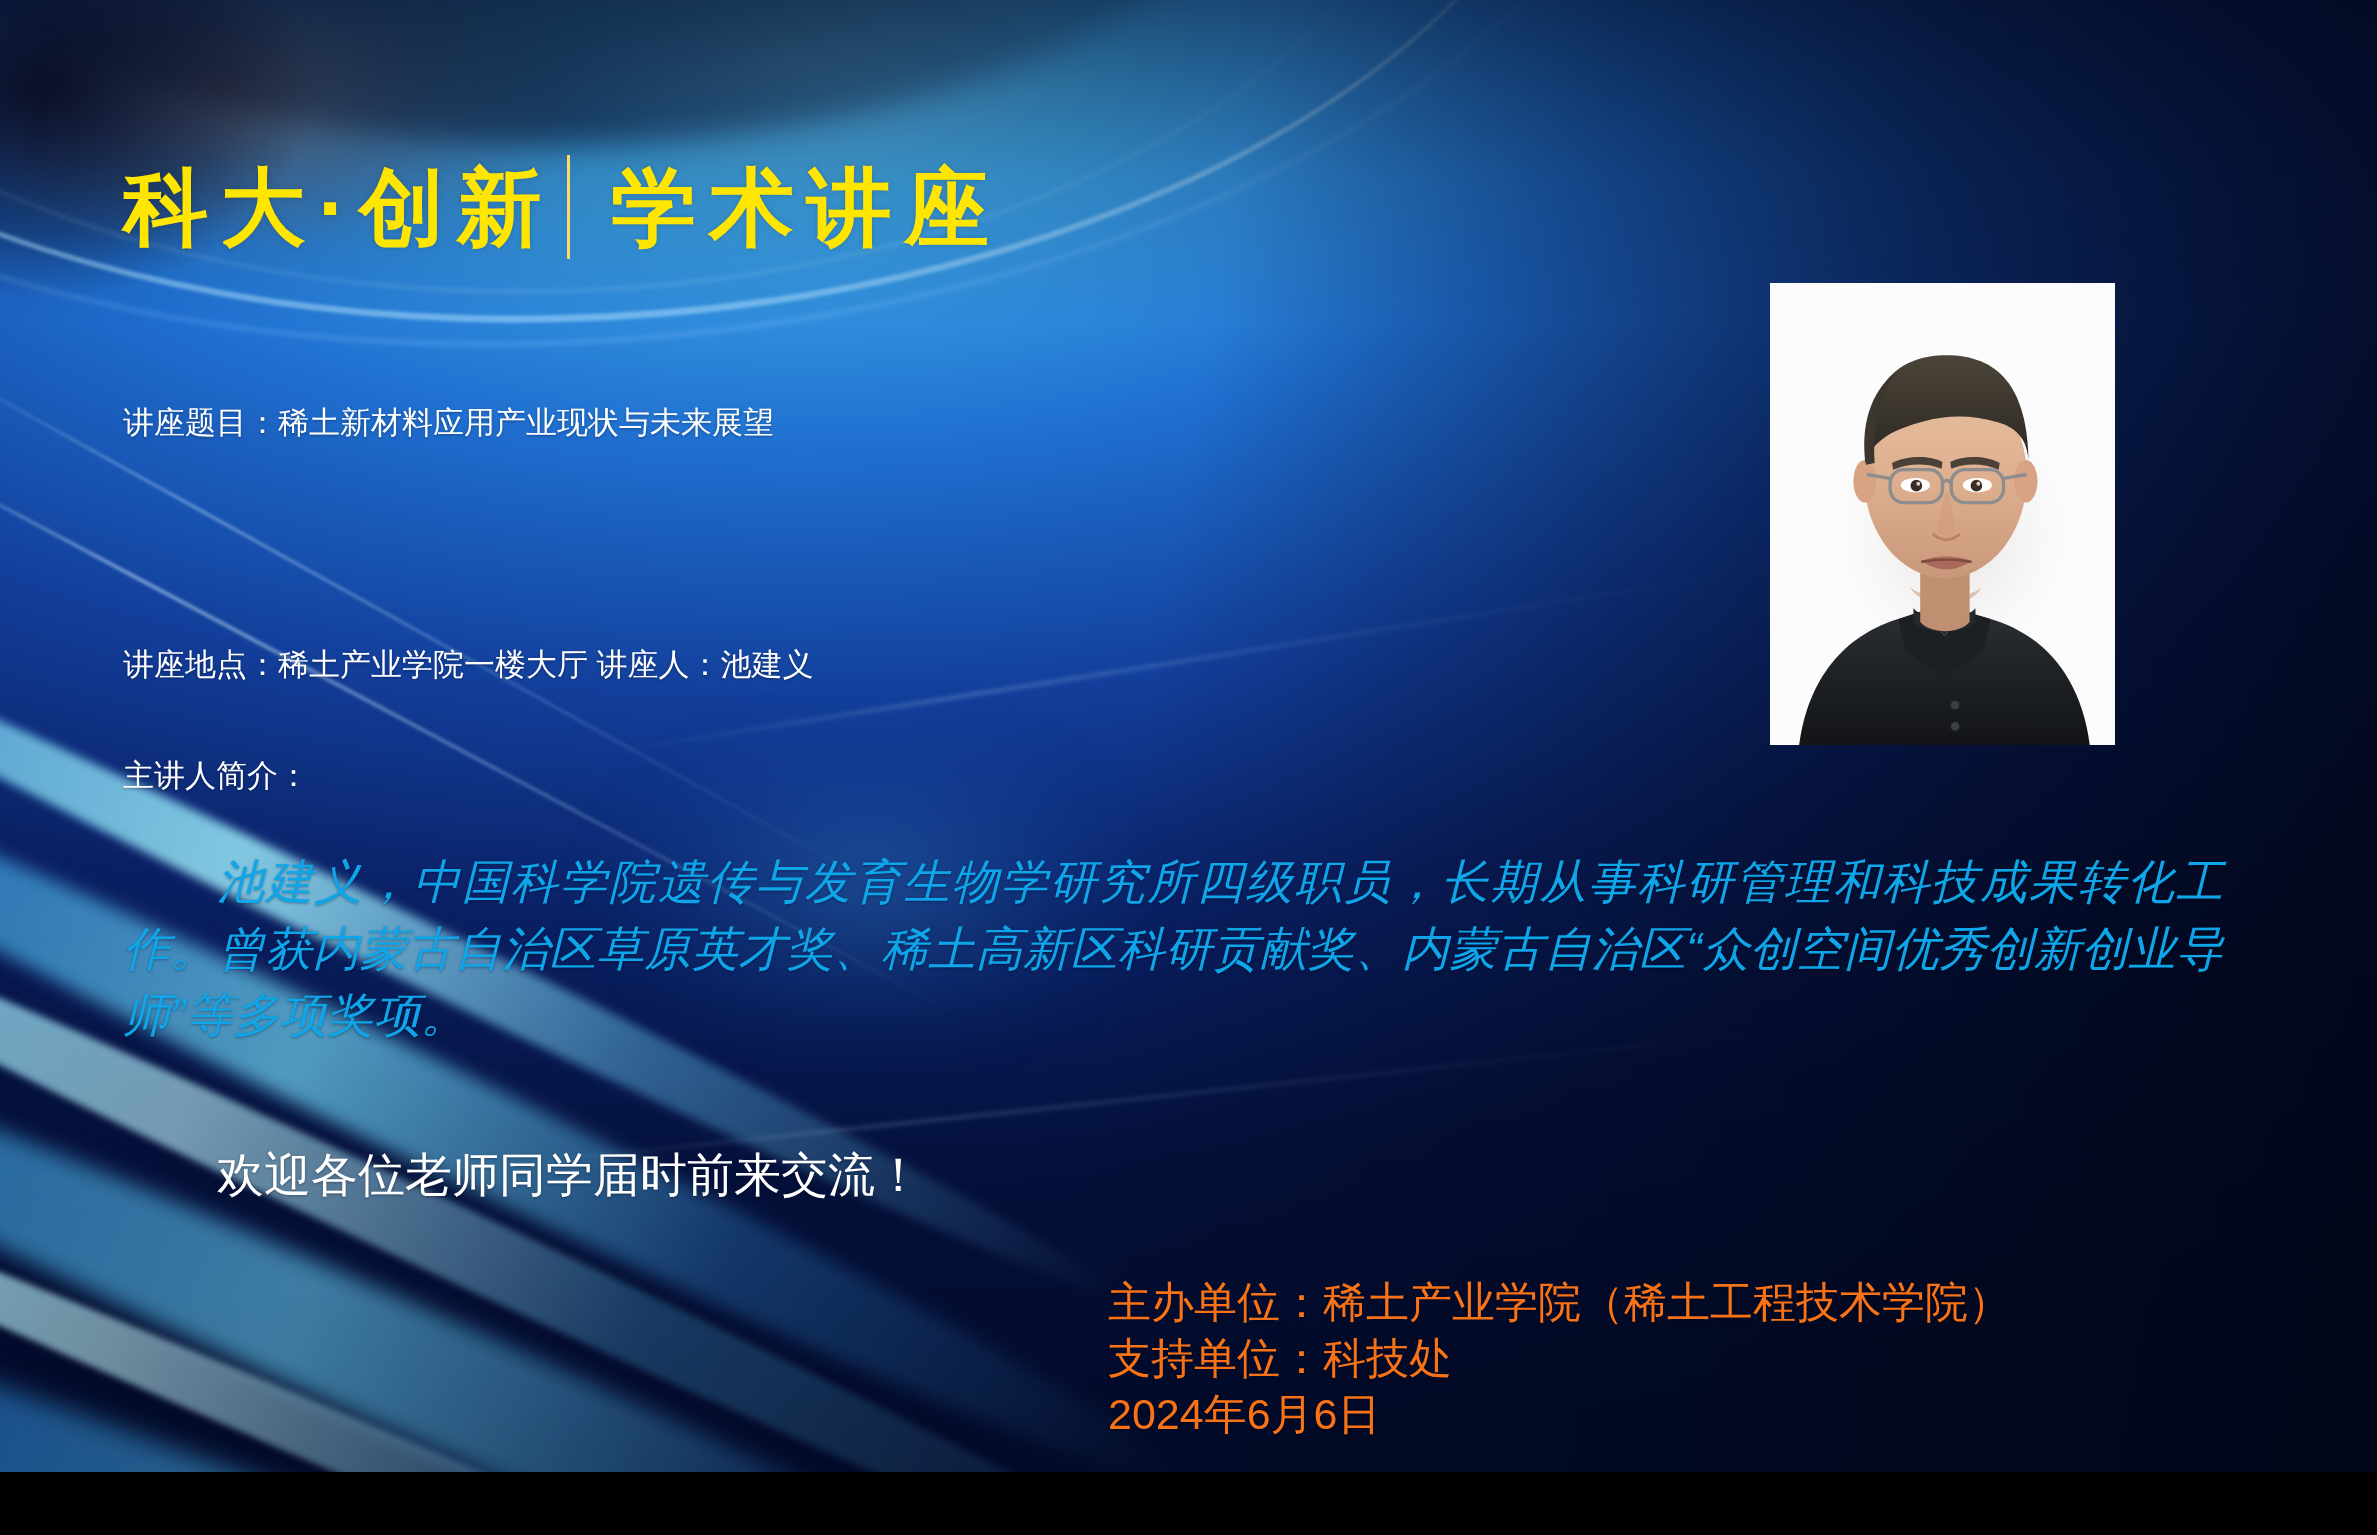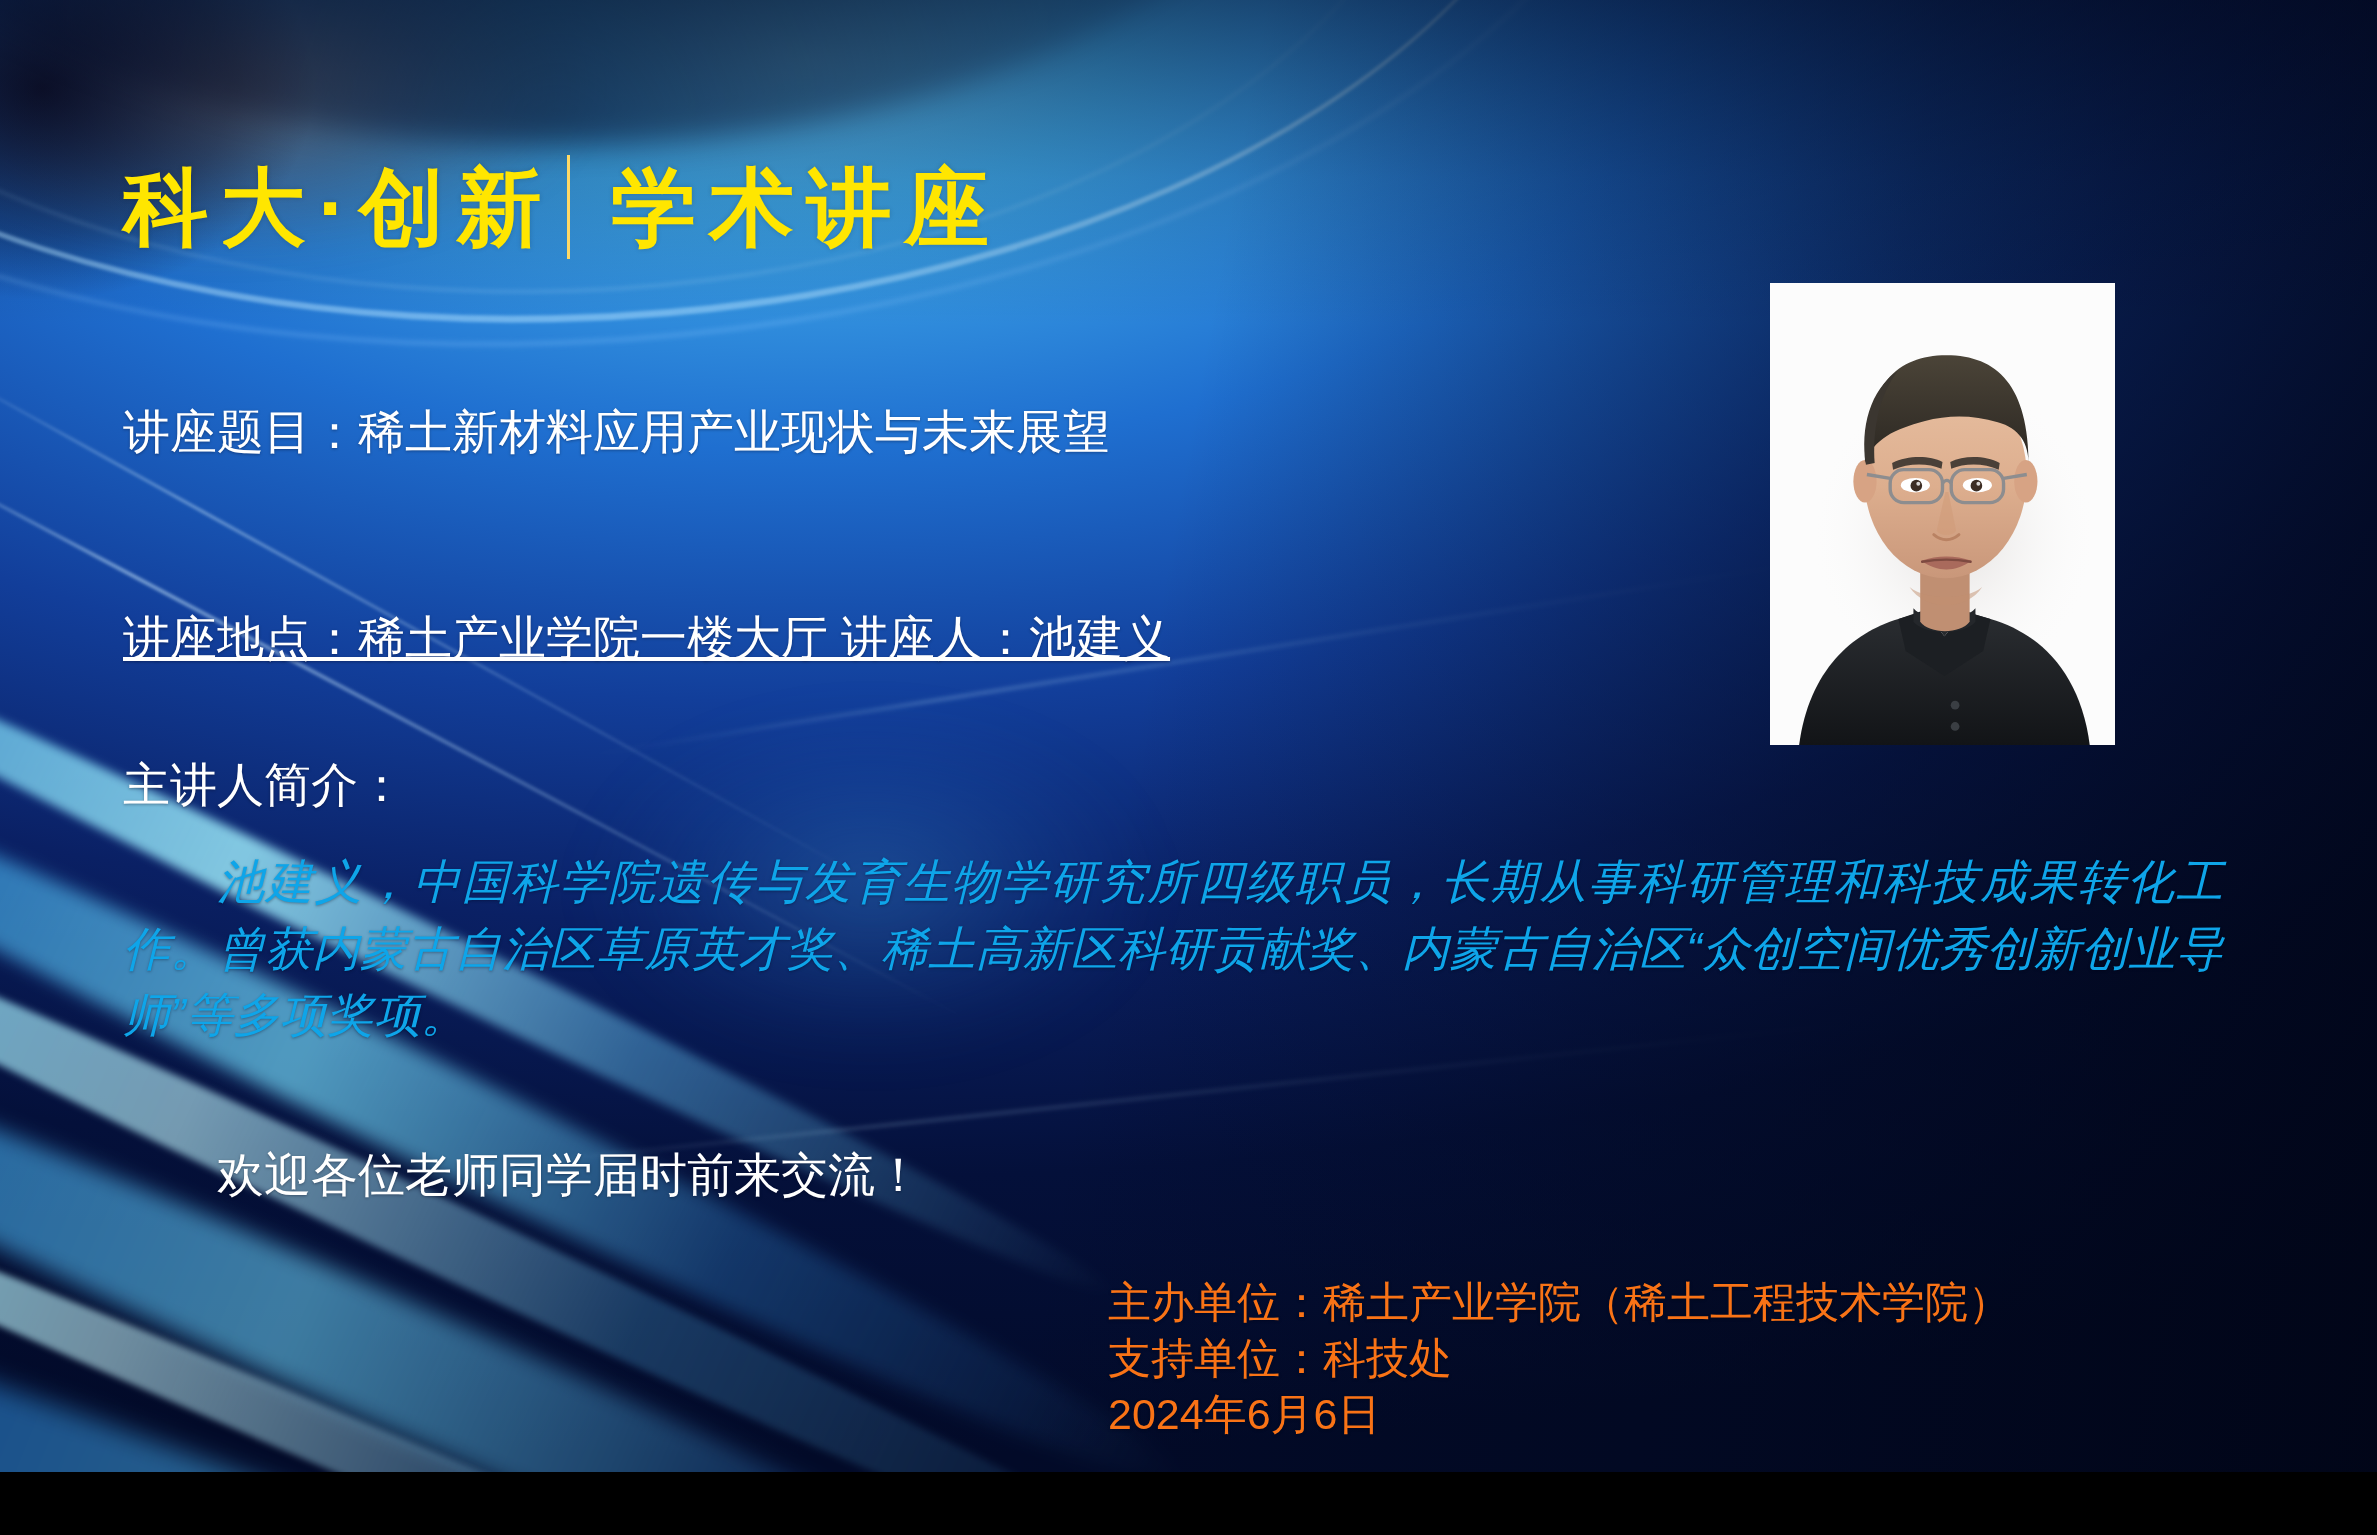--- a/index.html
+++ b/index.html
@@ -135,28 +135,28 @@
     display:inline-block;
     width:3.4px;height:104px;
     background:#ffd966;
     margin:0 41px 0 12.6px;
     flex:0 0 auto;
   }
 
   .line{
     position:absolute;left:123px;
     color:#ffffff;
-    font-size:47px;
+    font-size:31px;
     line-height:1.12;
     white-space:nowrap;
     text-shadow:0 1px 2.9px rgba(0,0,20,0.35);
   }
   .l-title{top:406px;}
   .l-time{top:528px;}
-  .l-place{top:612px;text-decoration:underline;}
+  .l-place{top:648px;}
   .l-bio-label{top:759px;}
 
   .bio{
     position:absolute;left:123px;top:849px;
     width:2100px;
     color:#0ea5e9;
     font-size:47px;
     line-height:1.42;
     text-align:justify;
     text-shadow:0 1px 2.9px rgba(0,0,20,0.35);

